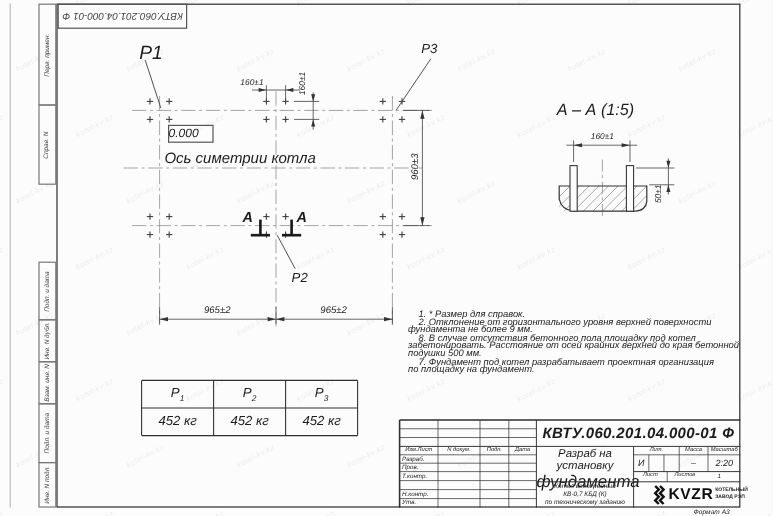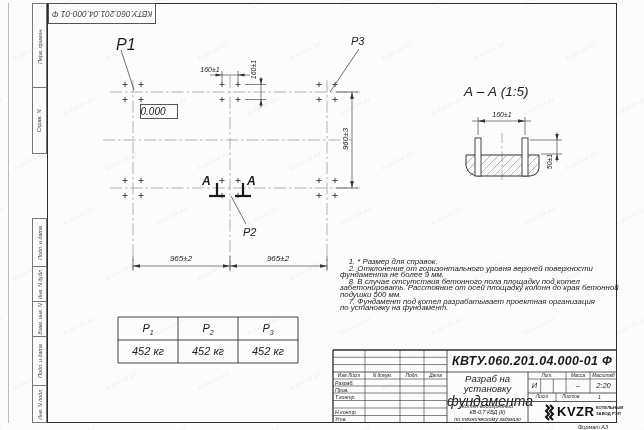--- a/index.html
+++ b/index.html
@@ -301,20 +301,21 @@
     <path d="M546,405 l3,3 -3,3 3,3 -3,3 3,3 M550,405 l3,3 -3,3 3,3 -3,3 3,3" fill="none" stroke="#111" stroke-width="2"></path>
   </svg>
 
   <div class="t" style="left:116px;top:37px;font-size:16px">P1</div>
   <div class="t" style="left:351px;top:36px;font-size:11px">P3</div>
   <div class="t" style="left:243px;top:227px;font-size:11px">P2</div>
 
   <div class="lay frame" style="left:140px;top:104px;width:38px;height:15px;border:1px solid #555"></div>
   <div class="t c" style="left:140px;top:107px;width:26px;font-size:10px">0.000</div>
 
+  <div class="t" style="left:137px;top:126px;font-size:12.5px">Ось симетрии котла</div>
 
   <div class="t c" style="left:190px;top:66px;width:40px;font-size:7px">160±1</div>
   <div class="t c" style="left:233px;top:66px;width:40px;font-size:7px;transform:rotate(-90deg)">160±1</div>
   <div class="t c" style="left:326px;top:135px;width:40px;font-size:8px;transform:rotate(-90deg)">960±3</div>
   <div class="t c" style="left:158px;top:255px;width:46px;font-size:8px">965±2</div>
   <div class="t c" style="left:255px;top:255px;width:46px;font-size:8px">965±2</div>
 
   <div class="t" style="left:202px;top:175px;font-size:12px;font-weight:600">А</div>
   <div class="t" style="left:247px;top:175px;font-size:12px;font-weight:600">А</div>
 
@@ -330,24 +331,24 @@
     <span>P</span><sub>3</sub></div>
   <div class="t c" style="left:118px;top:346px;width:60px;font-size:11px">452 кг</div>
   <div class="t c" style="left:178px;top:346px;width:60px;font-size:11px">452 кг</div>
   <div class="t c" style="left:238px;top:346px;width:60px;font-size:11px">452 кг</div>
 
   <div class="lay notes" style="left:340px;top:259px;width:276px">
     <div>    1. * Размер для справок.</div>
     <div>    2. Отклонение от горизонтального уровня верхней поверхности</div>
     <div>фундамента не более 9 мм.</div>
     <div>    8. В случае отсутствия бетонного пола площадку под котел</div>
-    <div>забетонировать. Расстояние от осей площадку колонн до края бетонной</div>
+    <div>забетонировать. Расстояние от осей крайних верхней до края бетонной</div>
     <div>подушки 500 мм.</div>
     <div>    7. Фундамент под котел разрабатывает проектная организация</div>
-    <div>по установку на фундамент.</div>
+    <div>по площадку на фундамент.</div>
   </div>
 
   <div class="t c" style="left:447px;top:355px;width:170px;font-size:12.5px;font-weight:600;letter-spacing:.3px">КВТУ.060.201.04.000-01 Ф</div>
 
   <div class="t c" style="left:447px;top:374px;width:81px;font-size:9.5px">Разраб на</div>
   <div class="t c" style="left:447px;top:384px;width:81px;font-size:9.5px">установку</div>
   <div class="t c" style="left:447px;top:394px;width:81px;font-size:14px">фундамента</div>
 
   <div class="t c" style="left:447px;top:403.5px;width:81px;font-size:5.4px">Котел водогрейный</div>
   <div class="t c" style="left:447px;top:410px;width:81px;font-size:5.4px">КВ-0,7 КБД (К)</div>

